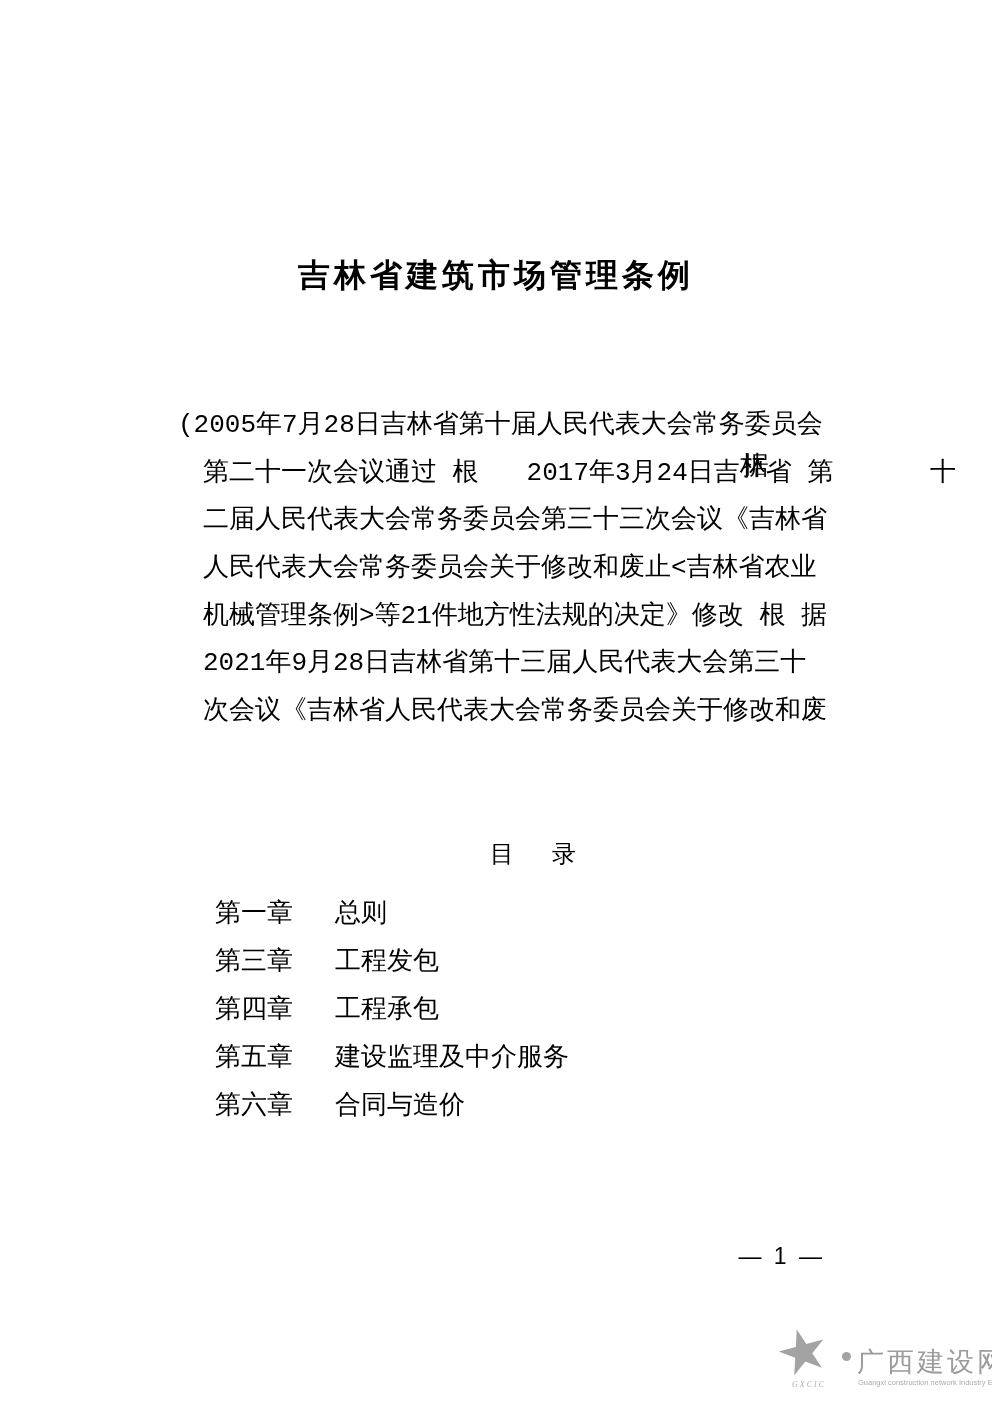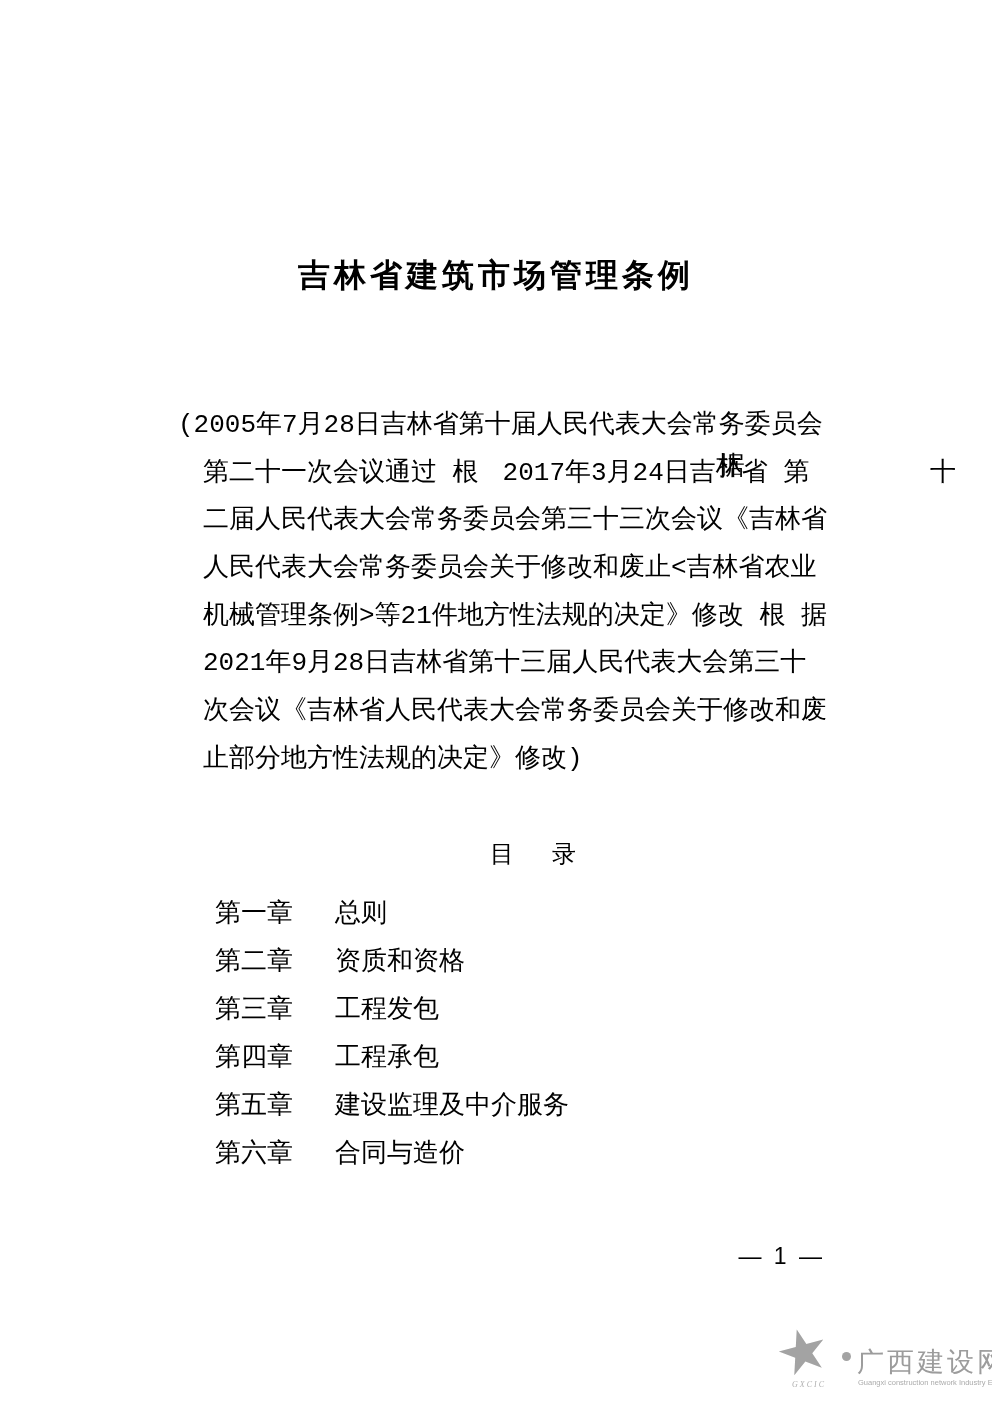--- a/index.html
+++ b/index.html
@@ -47,21 +47,21 @@
     white-space: nowrap;
     font-family: Liberation Mono, monospace;
   }
   .pre-line.first {
     text-indent: -25px;
   }
   .line2 {
     position: relative;
   }
   .seg-gap {
-    margin-left: 24px;
+    margin-left: 48px;
     text-align: center;
   }
   .overlap {
     position: relative;
     display: inline-block;
     width: 26px;
     height: 26px;
     line-height: 26px;
     vertical-align: baseline;
   }
@@ -178,31 +178,29 @@
   <h1 class="doc-title">吉林省建筑市场管理条例</h1>
 
   <div class="preamble">
     <div class="pre-line first">(2005年7月28日吉林省第十届人民代表大会常务委员会</div>
     <div class="pre-line line2"><span>第二十一次会议通过 根</span><span class="seg-gap">2017年3月24日吉</span><span class="overlap"><span class="ov-a">林</span><span class="ov-b">据</span></span><span>省 第</span><span class="stray-char">十</span></div>
     <div class="pre-line">二届人民代表大会常务委员会第三十三次会议《吉林省</div>
     <div class="pre-line">人民代表大会常务委员会关于修改和废止&lt;吉林省农业</div>
     <div class="pre-line">机械管理条例&gt;等21件地方性法规的决定》修改 根 据</div>
     <div class="pre-line">2021年9月28日吉林省第十三届人民代表大会第三十</div>
     <div class="pre-line">次会议《吉林省人民代表大会常务委员会关于修改和废</div>
-    <div class="pre-line">止部分地方性法规的决定》修改)</div>
   </div>
 
   <div class="toc-heading">
     <span>目</span>
     <span>录</span>
   </div>
 
   <div class="toc-list">
     <div class="toc-item"><span class="toc-chapter">第一章</span><span class="toc-title">总则</span></div>
-    <div class="toc-item"><span class="toc-chapter">第二章</span><span class="toc-title">资质和资格</span></div>
     <div class="toc-item"><span class="toc-chapter">第三章</span><span class="toc-title">工程发包</span></div>
     <div class="toc-item"><span class="toc-chapter">第四章</span><span class="toc-title">工程承包</span></div>
     <div class="toc-item"><span class="toc-chapter">第五章</span><span class="toc-title">建设监理及中介服务</span></div>
     <div class="toc-item"><span class="toc-chapter">第六章</span><span class="toc-title">合同与造价</span></div>
   </div>
 
   <div class="page-number">— 1 —</div>
 
   <div class="watermark">
     <span class="wm-star">★</span>

